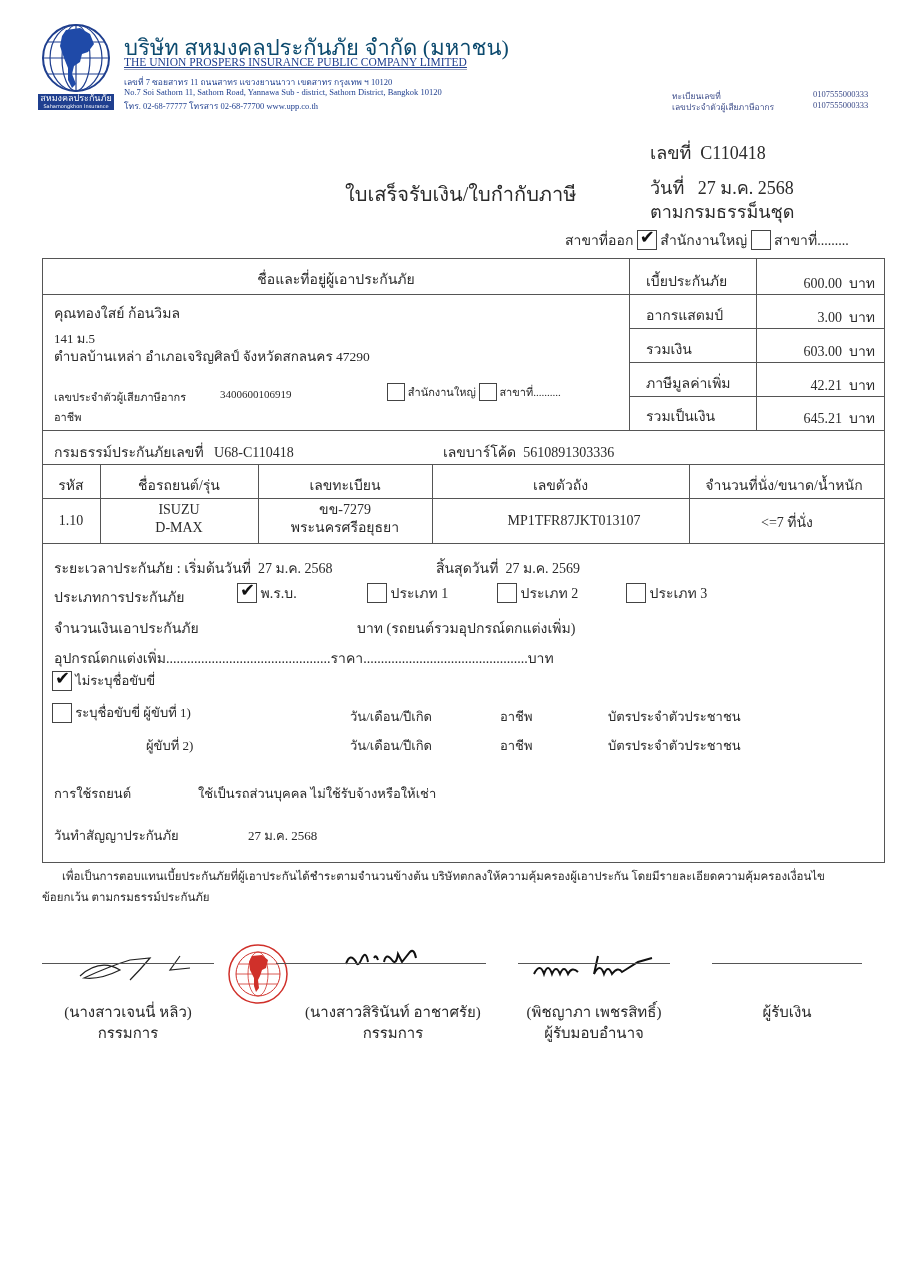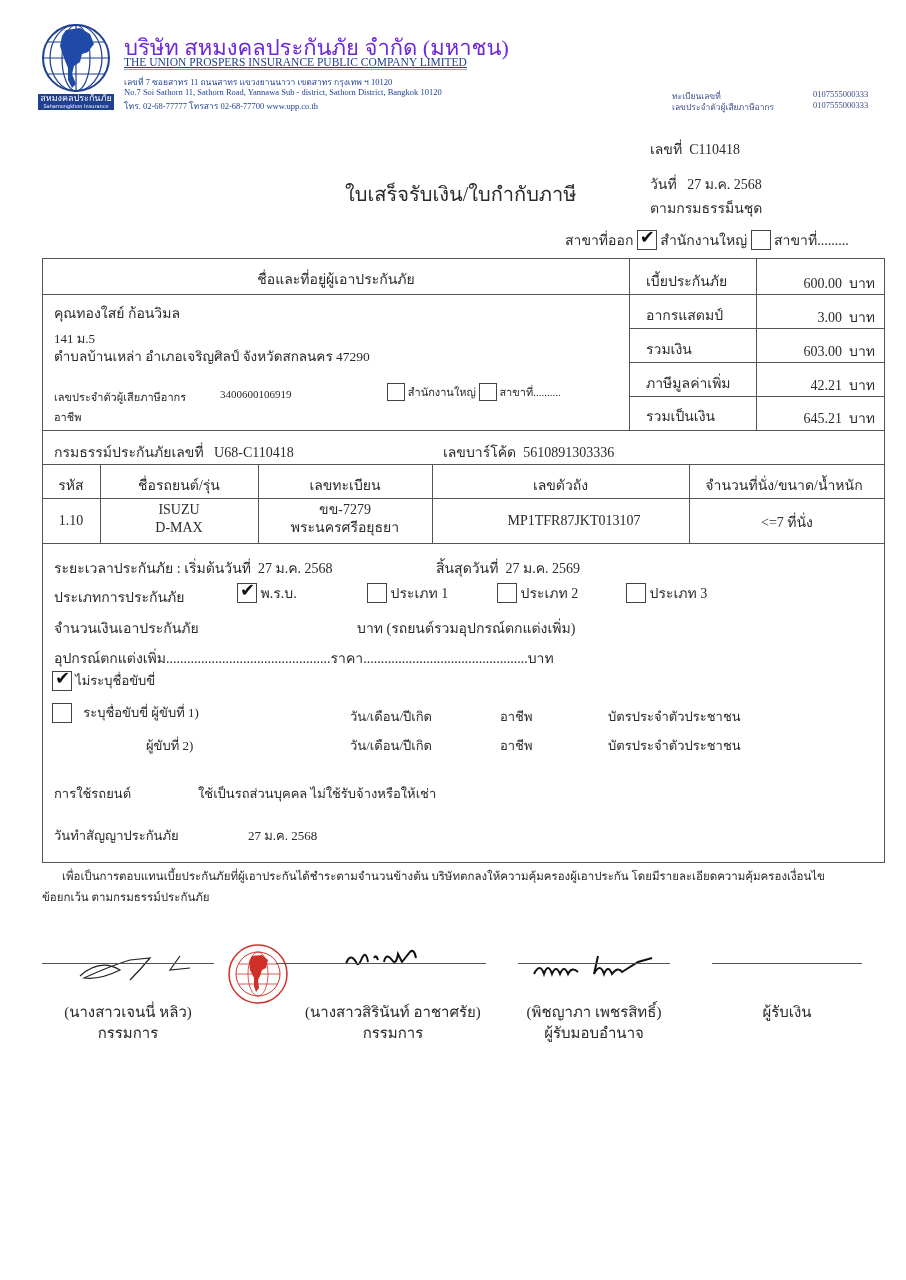--- a/index.html
+++ b/index.html
@@ -3,27 +3,27 @@
 <meta charset="utf-8">
 <style>
   * { box-sizing: border-box; margin: 0; padding: 0; }
   html, body { width: 906px; height: 1280px; background: #ffffff; }
   body { position: relative; font-family: "Liberation Serif", "DejaVu Serif", serif; color: #2a2a2a; overflow: hidden; }
 
   .abs { position: absolute; }
 
   
   #logo { left: 34px; top: 22px; width: 84px; height: 92px; }
-  .co-th { left: 124px; top: 30px; font-size: 22px; color: #6d28d9; white-space: nowrap; }
+  .co-th { left: 124px; top: 30px; font-size: 22px; color: #0c4a6e; white-space: nowrap; }
   .co-en { left: 124px; top: 56px; font-size: 11.5px; color: #1f3f8f; white-space: nowrap; border-bottom: 1px solid #9aa4c0; padding-bottom: 1px; text-decoration: underline; }
   .addr { left: 124px; font-size: 8.5px; color: #1f3f8f; white-space: nowrap; }
   .reg-label { left: 672px; font-size: 8.5px; color: #3a4a88; white-space: nowrap; }
   .reg-val { left: 813px; font-size: 8.5px; color: #3a4a88; white-space: nowrap; }
 
-  .doc-meta { left: 650px; font-size: 14px; white-space: nowrap; }
+  .doc-meta { left: 650px; font-size: 18px; white-space: nowrap; }
   .doc-title { left: 345px; top: 178px; font-size: 20px; white-space: nowrap; }
 
   .chk { display: inline-block; width: 20px; height: 20px; border: 1px solid #444; vertical-align: middle; position: relative; background: #fff; }
   .chk.sm { width: 18px; height: 18px; }
   .chk .tick { position: absolute; left: 2px; top: -3px; font-size: 18px; font-family: "DejaVu Sans", sans-serif; color: #111; line-height: 1; }
 
   .branch-row { left: 565px; top: 229px; font-size: 14px; white-space: nowrap; }
   .branch-row span { vertical-align: middle; }
 
   
@@ -187,21 +187,21 @@
 <div class="t" style="left:54px;top:617px;">จำนวนเงินเอาประกันภัย</div>
 <div class="t" style="left:357px;top:617px;text-align:right;">บาท (รถยนต์รวมอุปกรณ์ตกแต่งเพิ่ม)</div>
 <div class="t" style="left:54px;top:647px;">อุปกรณ์ตกแต่งเพิ่ม...............................................ราคา...............................................บาท</div>
 
 <div class="t" style="left:52px;top:670px;font-size:13px;">
   <span class="chk"><span class="tick">✔</span></span>
   <span style="vertical-align:middle;">ไม่ระบุชื่อขับขี่</span>
 </div>
 <div class="t" style="left:52px;top:702px;font-size:13px;">
   <span class="chk"></span>
-  <span style="vertical-align:middle;margin-left:8px;">ระบุชื่อขับขี่ ผู้ขับที่ 1)</span>
+  <span style="vertical-align:middle;">ระบุชื่อขับขี่ ผู้ขับที่ 1)</span>
 </div>
 <div class="t" style="left:350px;top:706px;font-size:13px;">วัน/เดือน/ปีเกิด</div>
 <div class="t" style="left:500px;top:706px;font-size:13px;">อาชีพ</div>
 <div class="t" style="left:608px;top:706px;font-size:13px;">บัตรประจำตัวประชาชน</div>
 
 <div class="t" style="left:146px;top:735px;font-size:13px;">ผู้ขับที่ 2)</div>
 <div class="t" style="left:350px;top:735px;font-size:13px;">วัน/เดือน/ปีเกิด</div>
 <div class="t" style="left:500px;top:735px;font-size:13px;">อาชีพ</div>
 <div class="t" style="left:608px;top:735px;font-size:13px;">บัตรประจำตัวประชาชน</div>
 

